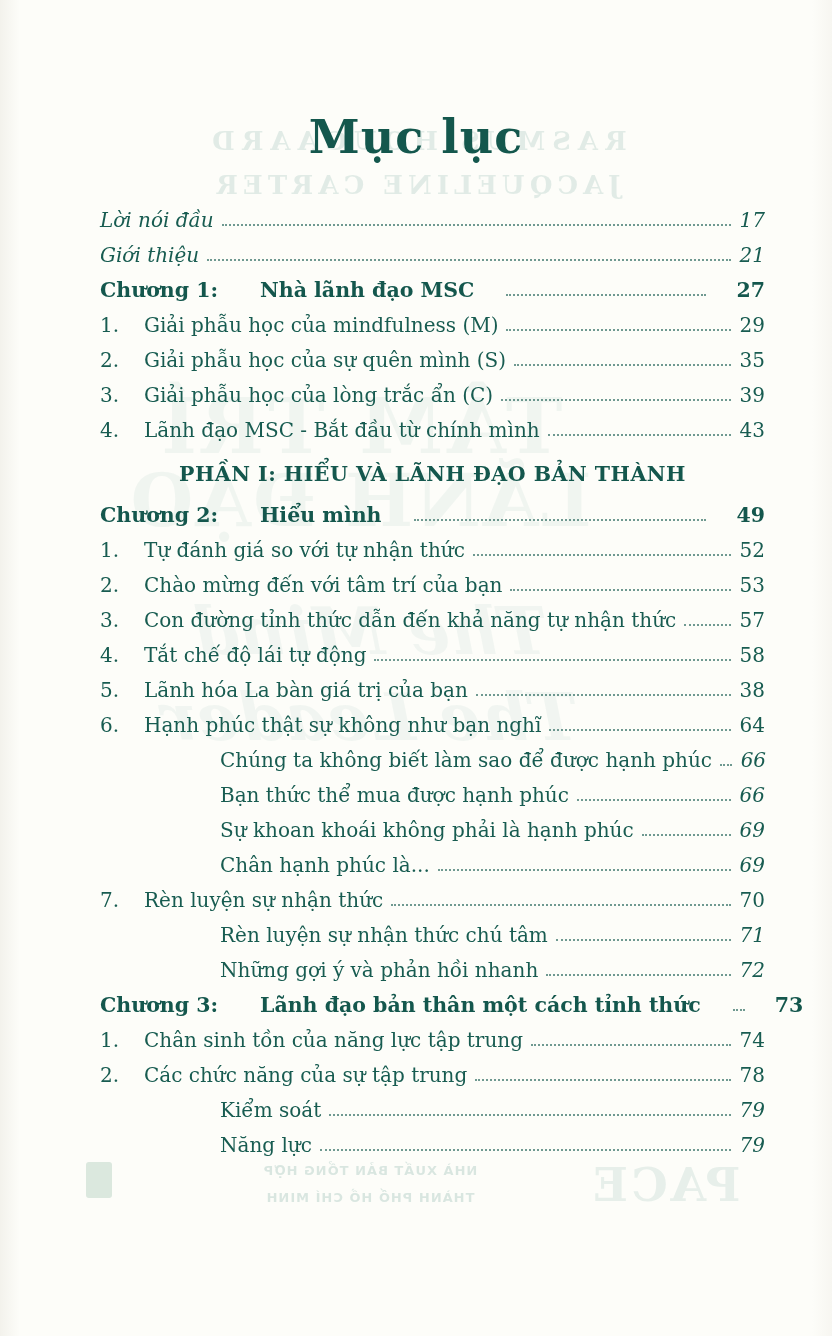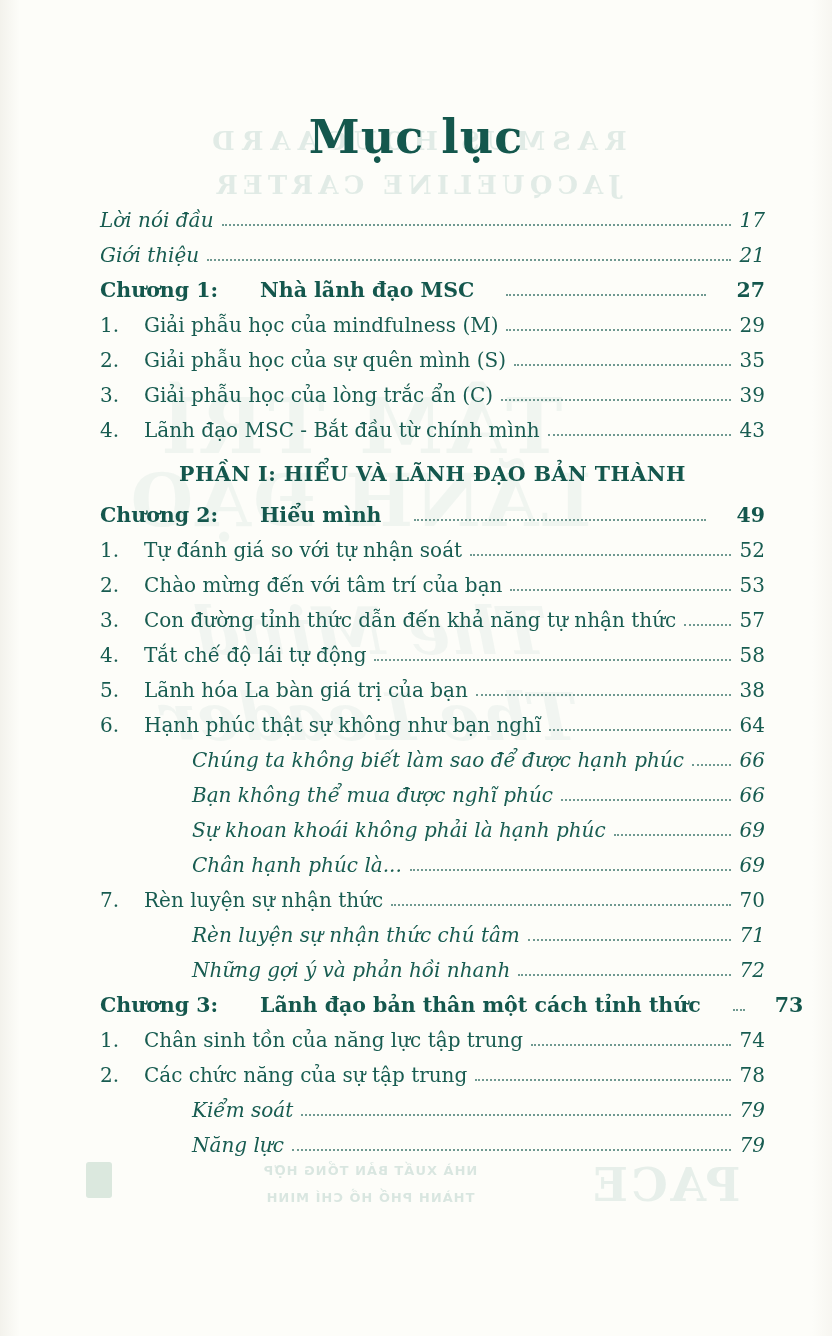--- a/index.html
+++ b/index.html
@@ -50,21 +50,21 @@
     flex:1 1 auto;
     border-bottom:2px dotted rgba(24,92,81,.62);
     align-self:flex-end;
     margin:0 6px 6px 8px;
     min-width:12px;
   }
   .pageno{flex:0 0 auto;min-width:28px;text-align:right;}
   
   .front .title-text,.front .pageno{font-style:italic;}
   .chapter{margin-top:10px;font-weight:700;color:#14574d;font-size:20.5px;gap:24px;}
-  .sub .title-text{margin-left:92px;font-style:italic;}
+  .sub .title-text{margin-left:120px;}
   .sub .pageno{font-style:italic;}
   .part{
     margin-top:20px;margin-bottom:17px;
     justify-content:center;
     font-weight:700;color:#14574d;font-size:20.5px;
     letter-spacing:.5px;
   }
   
   .ghost{
     position:absolute;
@@ -163,21 +163,21 @@
       <div class="toc-row chapter">
     <span class="chap-label">Chương 2:</span>
 
     <span class="title-text">Hiểu mình</span>
     <span class="leader"></span>
     <span class="pageno">49</span>
   </div>
       <div class="toc-row item">
 
     <span class="num">1.</span>
-    <span class="title-text">Tự đánh giá so với tự nhận soát</span>
+    <span class="title-text">Tự đánh giá so với tự nhận thức</span>
     <span class="leader"></span>
     <span class="pageno">52</span>
   </div>
       <div class="toc-row item">
 
     <span class="num">2.</span>
     <span class="title-text">Chào mừng đến với tâm trí của bạn</span>
     <span class="leader"></span>
     <span class="pageno">53</span>
   </div>
@@ -210,21 +210,21 @@
     <span class="pageno">64</span>
   </div>
       <div class="toc-row sub">
 
     <span class="title-text">Chúng ta không biết làm sao để được hạnh phúc</span>
     <span class="leader"></span>
     <span class="pageno">66</span>
   </div>
       <div class="toc-row sub">
 
-    <span class="title-text">Bạn không thể mua được nghĩ phúc</span>
+    <span class="title-text">Bạn thức thể mua được hạnh phúc</span>
     <span class="leader"></span>
     <span class="pageno">66</span>
   </div>
       <div class="toc-row sub">
 
     <span class="title-text">Sự khoan khoái không phải là hạnh phúc</span>
     <span class="leader"></span>
     <span class="pageno">69</span>
   </div>
       <div class="toc-row sub">

